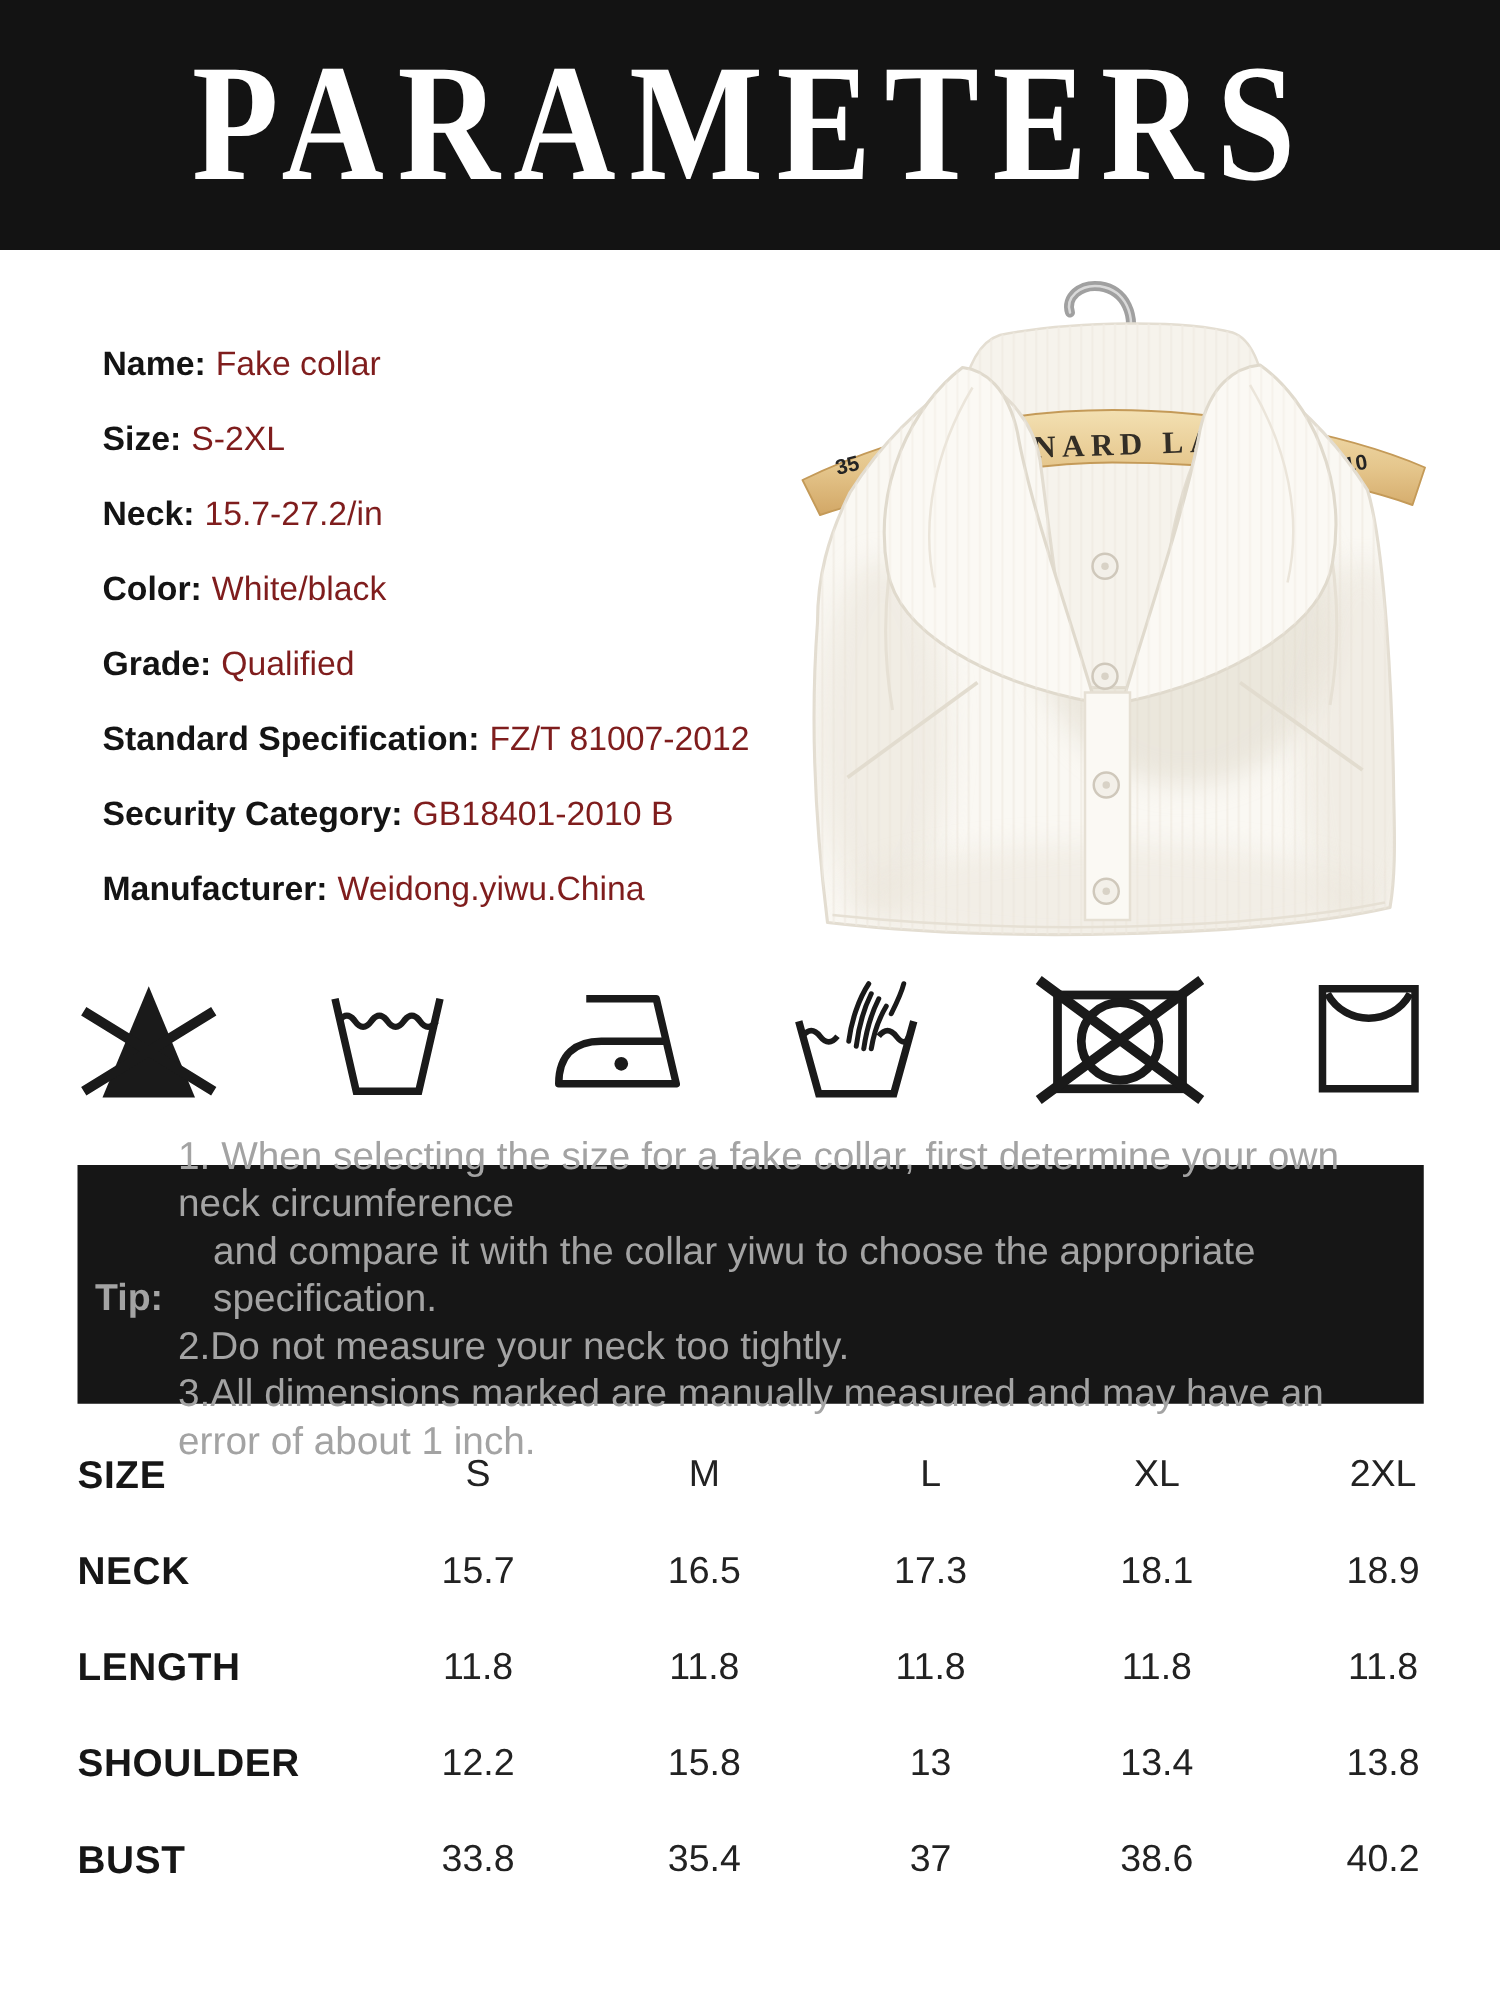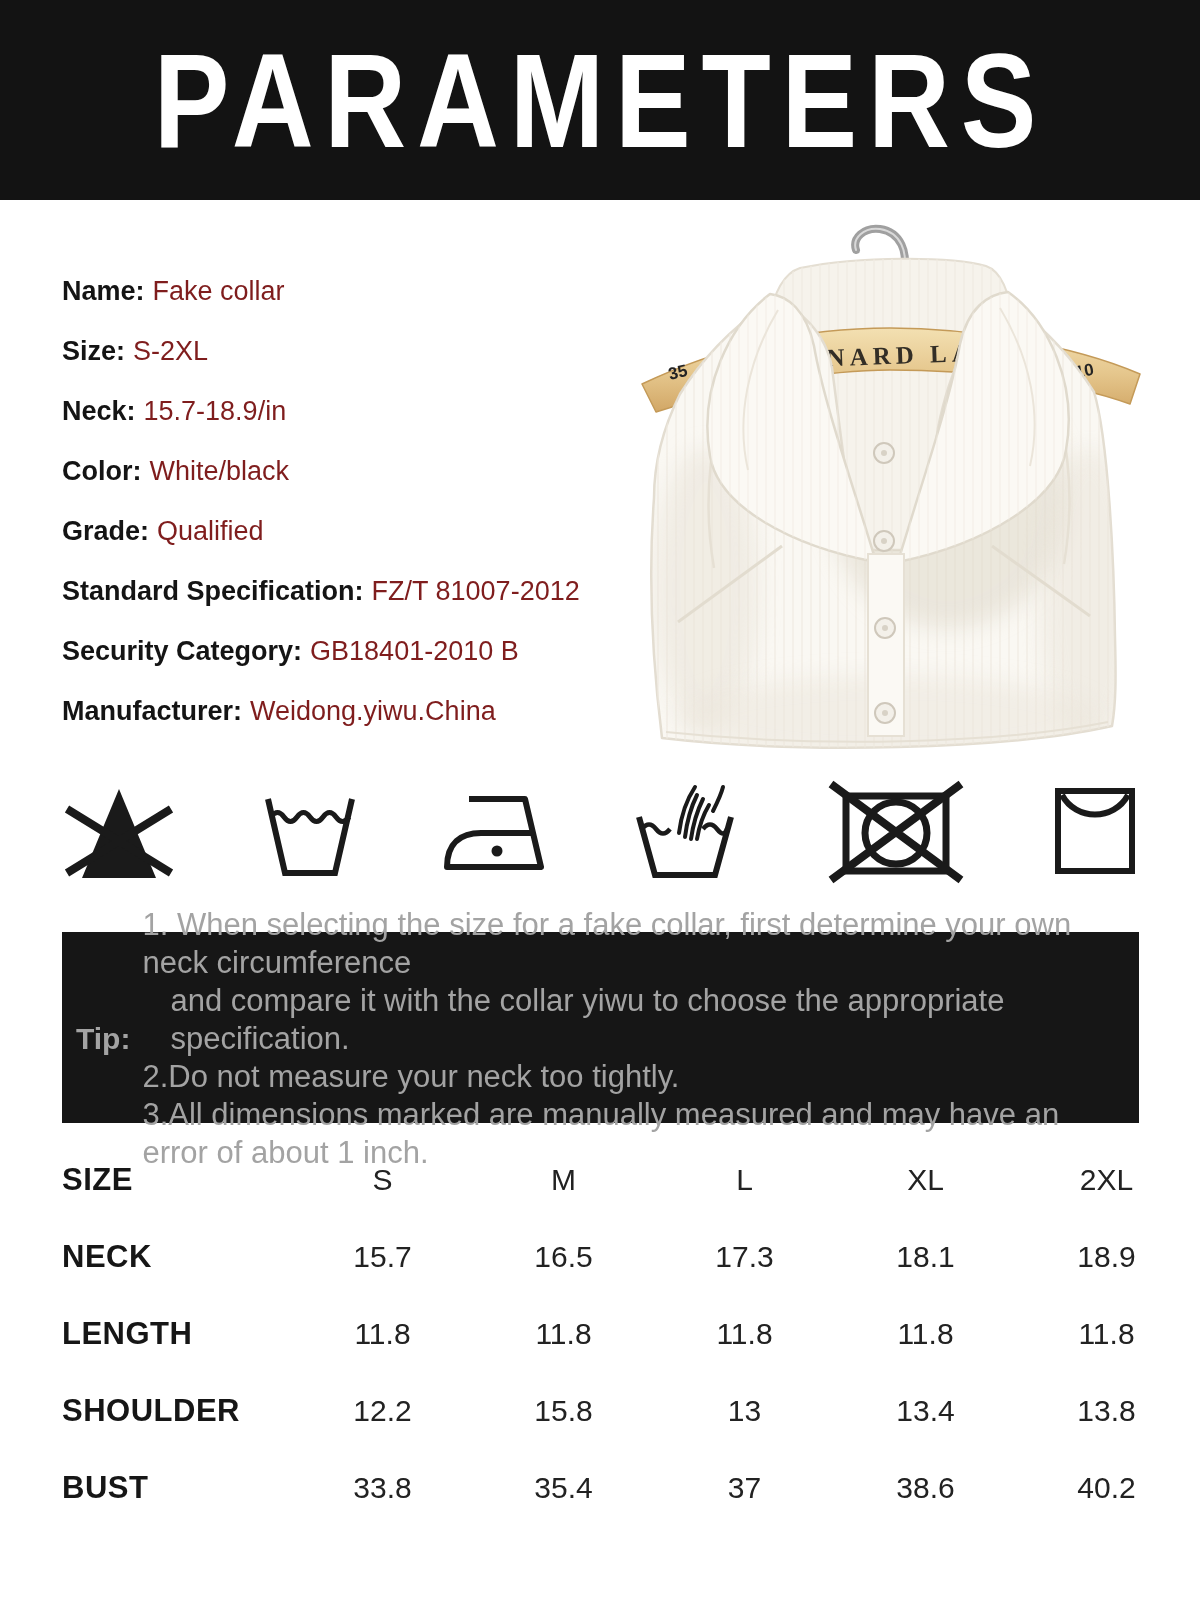--- a/index.html
+++ b/index.html
@@ -4,33 +4,33 @@
 <style>
   html,body{margin:0;padding:0;background:#ffffff;}
   .page{
     position:relative;width:1200px;height:1600px;margin:0 auto;
     background:#ffffff;overflow:hidden;
     font-family:"Liberation Sans",sans-serif;color:#1d1d1d;
   }
   
   .banner{
     position:absolute;left:0;top:0;width:1200px;height:200px;
-    background:#131313;display:flex;align-items:center;justify-content:center;
+    background:#131313;display:flex;align-items:center;justify-content:center;font-family:Liberation Serif, serif;
   }
   .banner h1{
     margin:0;color:#ffffff;font-size:126px;font-weight:700;
     letter-spacing:12px;transform:scale(0.9,1.06);white-space:nowrap;
   }
   
   .details{
     position:absolute;left:62px;top:276px;width:540px;
     list-style:none;margin:0;padding:0;font-size:27px;
   }
   .details li{line-height:30px;margin-bottom:30px;white-space:nowrap;}
-  .details .lbl{font-weight:700;color:#141414;}
+  .details .lbl{font-weight:700;color:#141414;margin-left:20px;}
   .details .val{color:#7f1d1d;margin-left:8px;}
   
   .photo{position:absolute;left:618px;top:198px;width:560px;height:572px;}
   
   .care-row{
     position:absolute;left:58px;top:778px;width:1080px;height:106px;
     display:flex;justify-content:space-between;align-items:center;
   }
   .care-row svg{display:block;}
   
@@ -56,21 +56,21 @@
 
 <div class="page">
 
   <div class="banner">
     <h1>PARAMETERS</h1>
   </div>
 
   <ul class="details">
     <li><span class="lbl">Name:</span><span class="val">Fake collar</span></li>
     <li><span class="lbl">Size:</span><span class="val">S-2XL</span></li>
-    <li><span class="lbl">Neck:</span><span class="val">15.7-18.9/in</span></li>
+    <li><span class="lbl">Neck:</span><span class="val">15.7-27.2/in</span></li>
     <li><span class="lbl">Color:</span><span class="val">White/black</span></li>
     <li><span class="lbl">Grade:</span><span class="val">Qualified</span></li>
     <li><span class="lbl">Standard Specification:</span><span class="val">FZ/T 81007-2012</span></li>
     <li><span class="lbl">Security Category:</span><span class="val">GB18401-2010 B</span></li>
     <li><span class="lbl">Manufacturer:</span><span class="val">Weidong.yiwu.China</span></li>
   </ul>
 
   <div class="photo">
     <svg width="560" height="572" viewBox="0 0 560 572">
       <defs>

